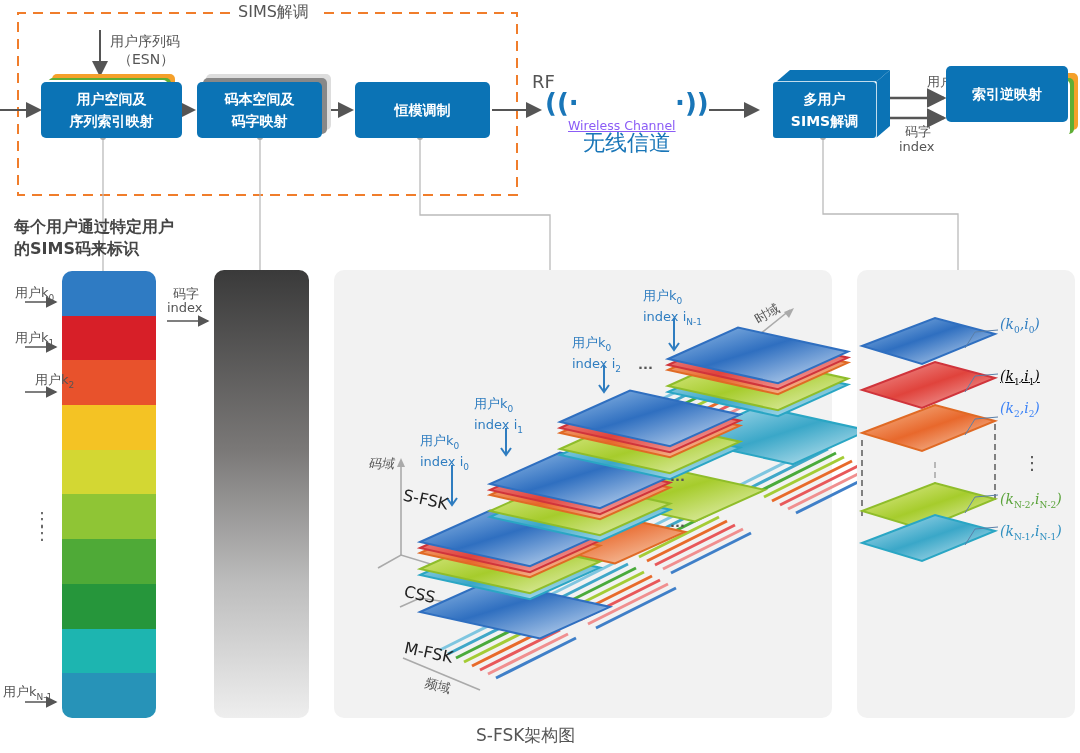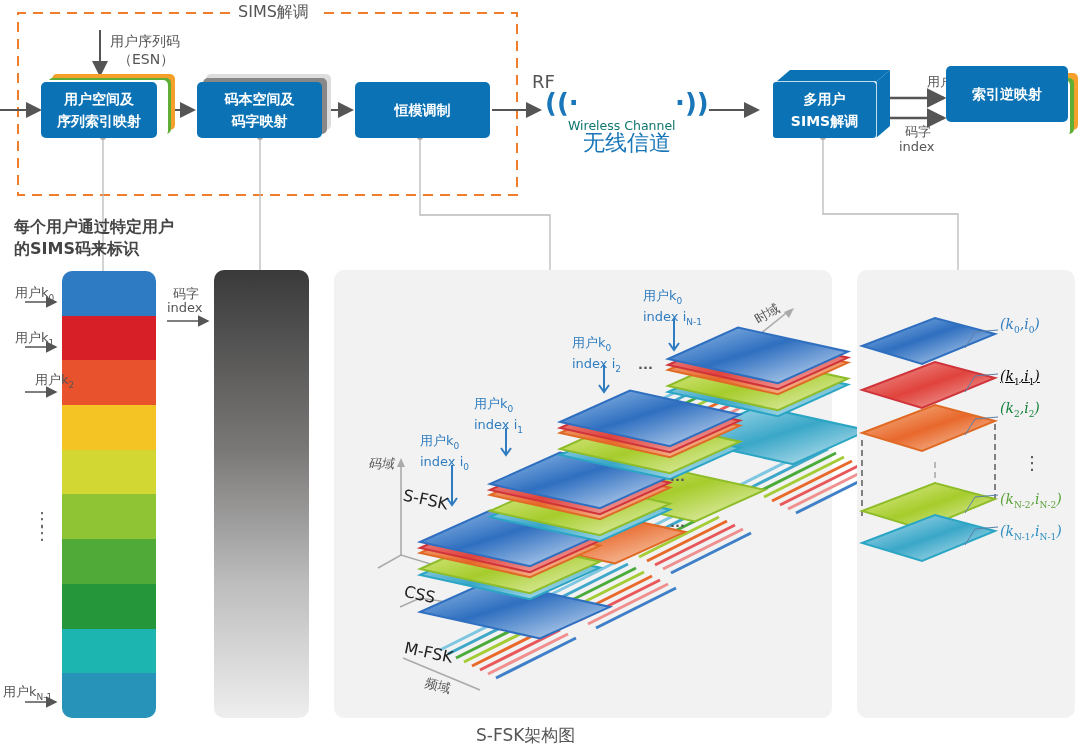--- a/index.html
+++ b/index.html
@@ -82,21 +82,21 @@
 </svg>
 
 <div class="lbl" style="left:234px;top:4px;font-size:16px;background:#fff;padding:0 4px;">SIMS解调</div>
 
 <div class="lbl" style="left:110px;top:34px;font-size:14px;">用户序列码</div>
 <div class="lbl" style="left:118px;top:52px;font-size:14px;">（ESN）</div>
 
 <div class="stack" style="left:52px;top:74px;width:123px;height:56px;background:#f5a02a;"></div>
 <div class="stack" style="left:48px;top:78px;width:123px;height:56px;background:#5fae35;"></div>
 <div class="stack" style="left:45px;top:80px;width:123px;height:56px;background:#fff;"></div>
-<div class="box" style="left:41px;top:82px;width:116px;height:56px;">
+<div class="box" style="left:41px;top:82px;width:141px;height:56px;">
   <div>
       <div>用户空间及</div>
       <div>序列索引映射</div>
     </div>
 </div>
 
 <div class="stack" style="left:206px;top:74px;width:125px;height:56px;background:#ddd;"></div>
 <div class="stack" style="left:203px;top:78px;width:124px;height:56px;background:#888;"></div>
 <div class="box" style="left:197px;top:82px;width:125px;height:56px;text-align:center;">
   <div>
@@ -106,21 +106,21 @@
 </div>
 
 <div class="box" style="left:355px;top:82px;width:135px;height:56px;">
   <span>恒模调制</span>
 </div>
 
 <div class="lbl" style="left:532px;top:74px;font-size:18px;">RF</div>
 <div class="abs" style="left:545px;top:88px;font-size:26px;color:#1976b8;font-weight:bold;">((·</div>
 <div class="abs" style="left:583px;top:88px;font-size:22px;color:#1976b8;margin-top:40px;">无线信道</div>
 <div class="abs" style="left:675px;top:88px;font-size:26px;color:#1976b8;font-weight:bold;">·))</div>
-<div class="lbl" style="left:568px;top:118px;font-size:12.5px;color:#0f766e;">Wireless Channel</div>
+<div class="lbl" style="left:568px;top:118px;font-size:12.5px;color:#8b5cf6;text-decoration:underline;">Wireless Channel</div>
 
 <svg width="1080" height="753">
   <polygon points="776,82 790,70 890,70 876,82" fill="#0b73b5"></polygon>
   <polygon points="876,82 890,70 890,126 876,138" fill="#0b73b5"></polygon>
   <line x1="876" y1="82" x2="876" y2="138" stroke="#fff" stroke-width="1.5"></line>
   <line x1="776" y1="82" x2="876" y2="82" stroke="#fff" stroke-width="1.5"></line>
 </svg>
 <div class="box" style="left:773px;top:82px;width:103px;height:56px;border-radius:3px;">
   <div>
       <div>多用户</div>
@@ -309,18 +309,18 @@
       <polygon points="862,433 935,405 995,421 922,451" fill="url(#gOrange)" stroke="#e06a25" stroke-width="2"></polygon>
       <polyline points="965,435 975,419 998,417" fill="none" stroke="#5a7fa8" stroke-width="1"></polyline>
       <polygon points="862,511 935,483 995,499 922,529" fill="url(#gGreen)" stroke="#8fbd2a" stroke-width="2"></polygon>
       <polyline points="965,513 975,497 998,495" fill="none" stroke="#5a7fa8" stroke-width="1"></polyline>
       <polygon points="862,543 935,515 995,531 922,561" fill="url(#gCyan)" stroke="#2aa6c4" stroke-width="2"></polygon>
       <polyline points="965,545 975,529 998,527" fill="none" stroke="#5a7fa8" stroke-width="1"></polyline>
     </g>
 </svg>
 <div class="math" style="left: 1000px; top: 316px; color: rgb(47, 125, 192);">(k<sub>0</sub>,i<sub>0</sub>)</div>
 <div class="math" style="left: 1000px; top: 368px; color: #000000; text-decoration: underline;">(k<sub>1</sub>,i<sub>1</sub>)</div>
-<div class="math" style="left: 1000px; top: 400px; color: #15803d;">(k<sub>2</sub>,i<sub>2</sub>)</div>
+<div class="math" style="left: 1000px; top: 400px; color: #3b82f6;">(k<sub>2</sub>,i<sub>2</sub>)</div>
 <div class="math" style="left: 1000px; top: 491px; color: rgb(90, 163, 58);">(k<sub>N-2</sub>,i<sub>N-2</sub>)</div>
 <div class="math" style="left: 1000px; top: 523px; color: rgb(46, 143, 192);">(k<sub>N-1</sub>,i<sub>N-1</sub>)</div>
 <div class="lbl" style="left:1023px;top:455px;font-size:18px;color:#555;">⋮</div>
 
 <div class="lbl" style="left:476px;top:728px;font-size:17px;color:#555;">S-FSK架构图</div>
 
 </body></html>

